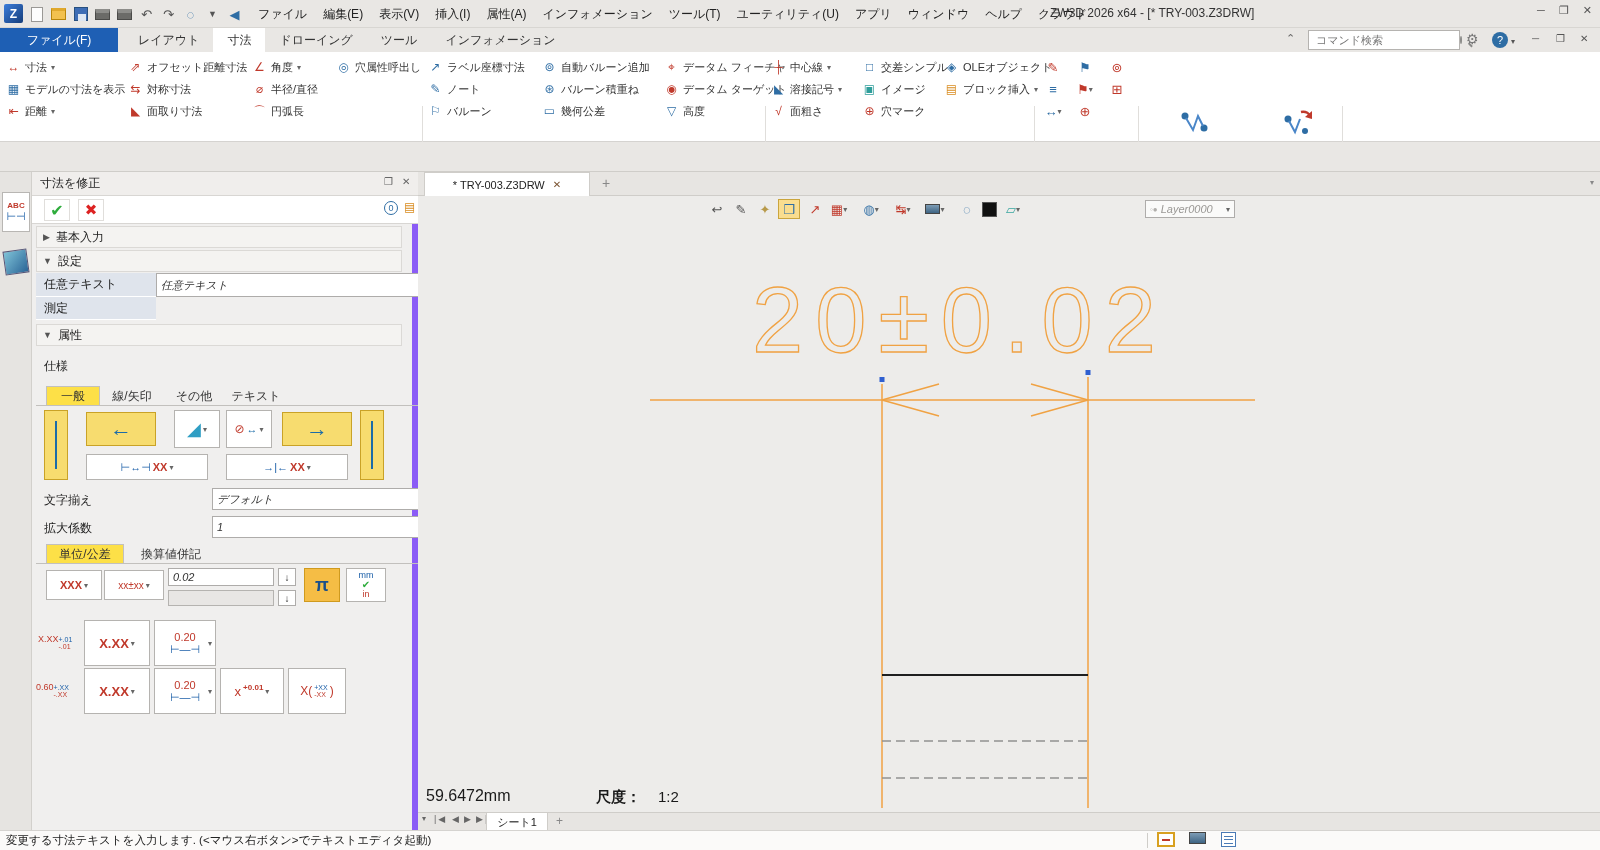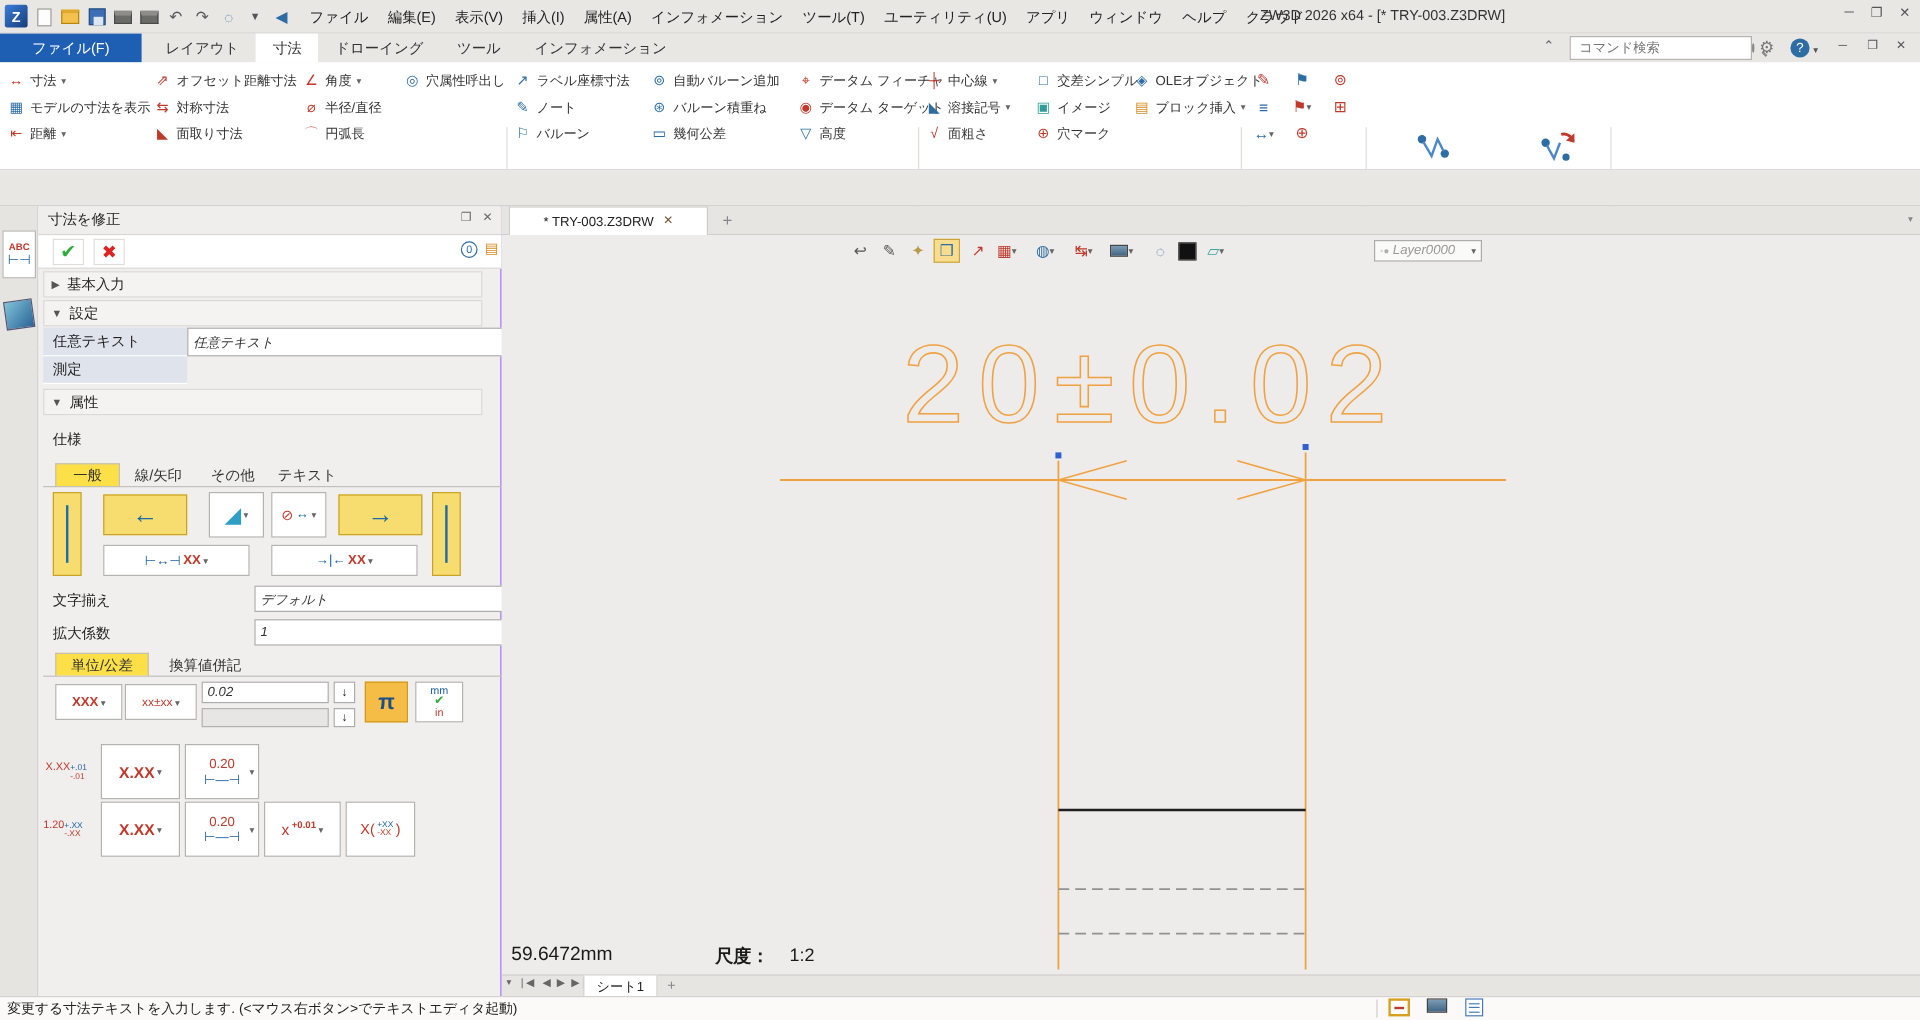--- a/index.html
+++ b/index.html
@@ -45,21 +45,21 @@
   .sic{width:26px;height:20px;display:flex;align-items:center;justify-content:center;font-size:13px;}
   
   .quickbar{left:0;top:142px;width:1600px;height:30px;background:#e9e7e4;border-bottom:1px solid #cfcdc9;}
   .combo{position:absolute;background:#fff;border:1px solid #aeacaa;display:flex;align-items:center;padding:0 4px;font-size:11px;color:#333;}
   .combo .cv{flex:1;overflow:hidden;white-space:nowrap;font-style:italic;}
   .qbi{position:absolute;top:147px;width:20px;height:20px;display:flex;align-items:center;justify-content:center;color:#6b6b68;font-size:13px;}
   
   .dock{left:0;top:172px;width:32px;height:658px;background:#e6e4e1;border-right:1px solid #d2d0cc;}
   .dockbtn{left:2px;width:28px;background:#fff;border:1px solid #b8b6b3;display:flex;flex-direction:column;align-items:center;justify-content:center;}
   
-  .panel{left:32px;top:172px;width:386px;height:658px;background:#f0efee;border-right:1px solid #8b5cf6;}
+  .panel{left:32px;top:172px;width:386px;height:658px;background:#f0efee;border-right:6px solid #8b5cf6;}
   .phead{left:0;top:0;width:386px;height:24px;background:#f0eeec;border-bottom:1px solid #d8d6d3;display:flex;align-items:center;padding:0 8px;}
   .ptool{left:0;top:24px;width:386px;height:28px;background:#fff;border-bottom:1px solid #d8d6d3;}
   .sech{left:4px;width:366px;height:22px;background:#f4f3f1;border:1px solid #dbd9d6;display:flex;align-items:center;gap:6px;padding:0 6px;font-size:12px;color:#222;}
   .tri{font-size:9px;color:#555;}
   .lblcell{background:#dfe4ec;border-bottom:1px solid #fff;display:flex;align-items:center;padding:0 8px;font-size:12px;}
   .rocell{background:#e8e6e4;border:1px solid #b5b3b0;display:flex;align-items:center;padding:0 5px;font-size:12px;color:#444;}
   .tab2{height:20px;display:flex;align-items:center;justify-content:center;font-size:12px;color:#333;position:absolute;}
   .tab2.active{background:#fde047;border:1px solid #c2c0bd;border-bottom:1px solid #fff;}
   .ybtn{background:#f7dc6f;border:1px solid #c9a227;display:flex;align-items:center;justify-content:center;}
   .wbtn{background:#fff;border:1px solid #b5b3b0;display:flex;align-items:center;justify-content:center;gap:2px;}
@@ -519,21 +519,21 @@
       <span class="redt" style="font-size:13px;">X.XX</span>
         <span class="chev">▾</span>
     </div>
     <div class="ab wbtn" style="left:122px;top:448px;width:62px;height:46px;flex-direction:column;gap:0;">
       <span class="redt" style="font-size:11px;font-weight:normal;">0.20</span>
       <span class="bluet" style="font-size:11px;">⊢—⊣</span>
       <span class="chev ab" style="right:3px;top:18px;">▾</span>
     </div>
 
     <span class="ab" style="left:4px;top:510px;font-size:9px;">
-      <span class="redt" style="font-weight:normal;">1.20</span><span class="supsub">
+      <span class="redt" style="font-weight:normal;">0.60</span><span class="supsub">
           <span class="bluet">+.XX</span>
           <span class="redt" style="font-weight:normal;">-.XX</span>
         </span>
     </span>
     <div class="ab wbtn" style="left:52px;top:496px;width:66px;height:46px;">
       <span class="redt" style="font-size:13px;">X.XX</span>
         <span class="chev">▾</span>
     </div>
     <div class="ab wbtn" style="left:122px;top:496px;width:62px;height:46px;flex-direction:column;gap:0;">
       <span class="redt" style="font-size:11px;font-weight:normal;">0.20</span>

